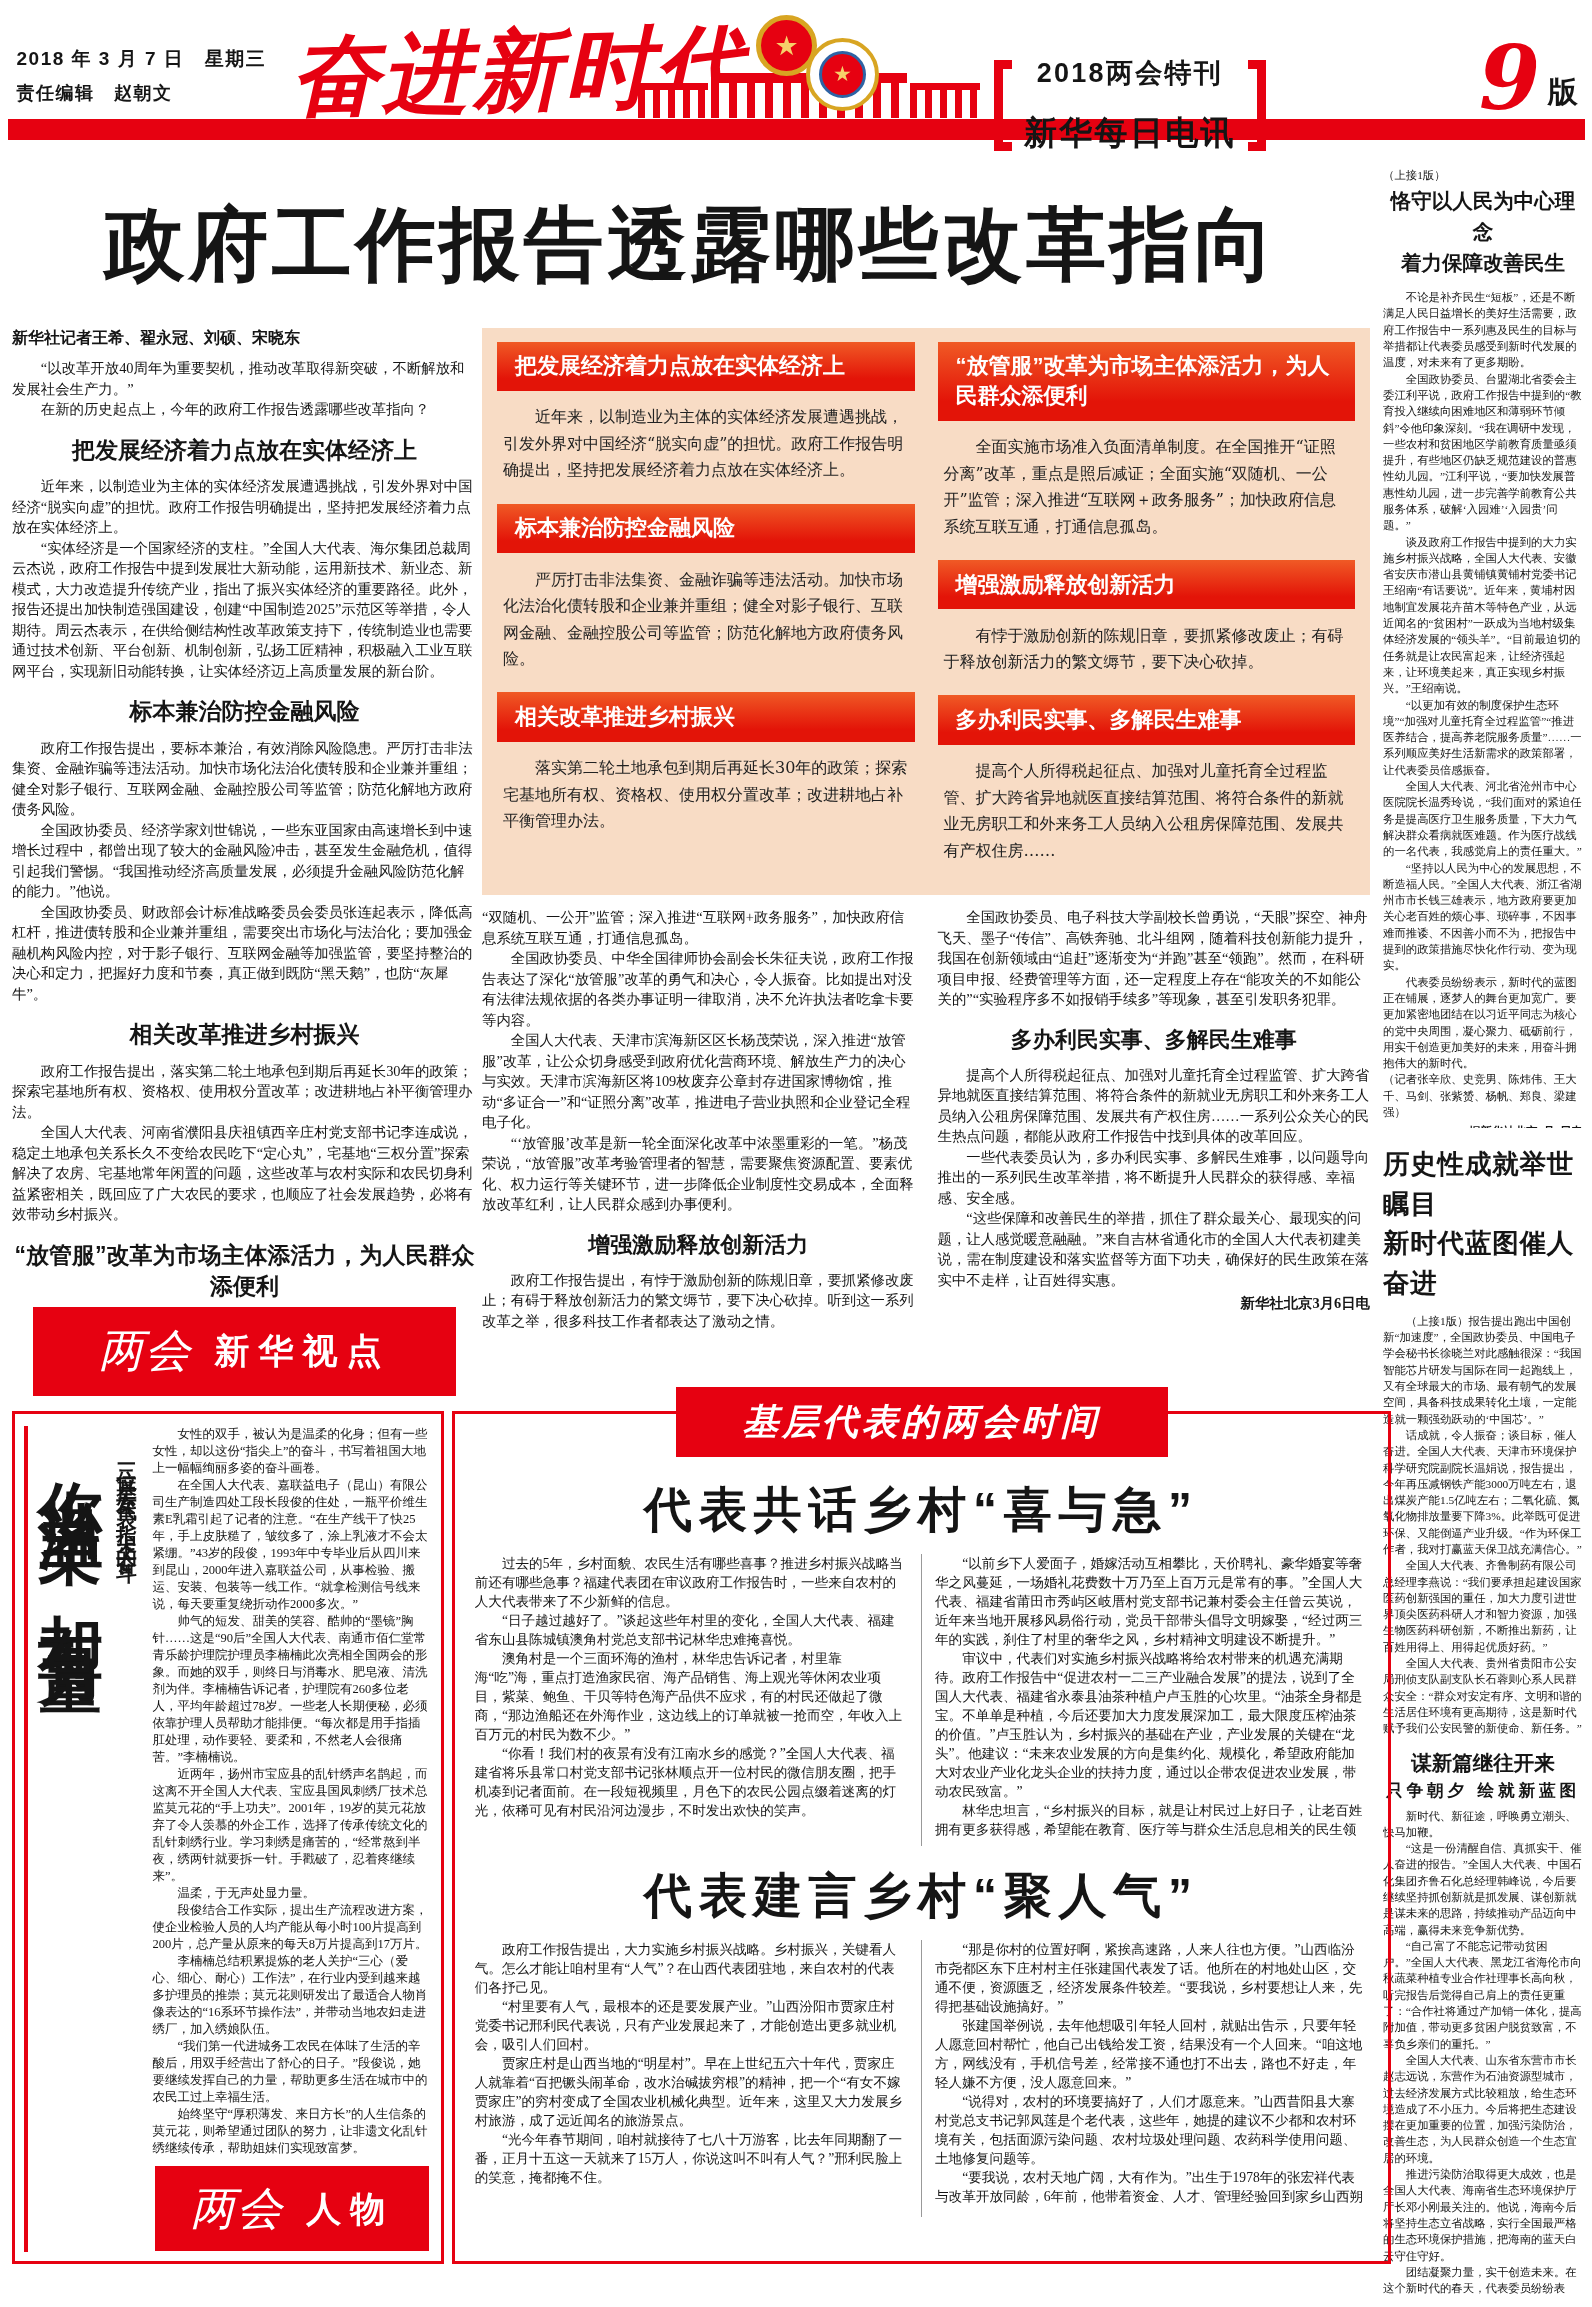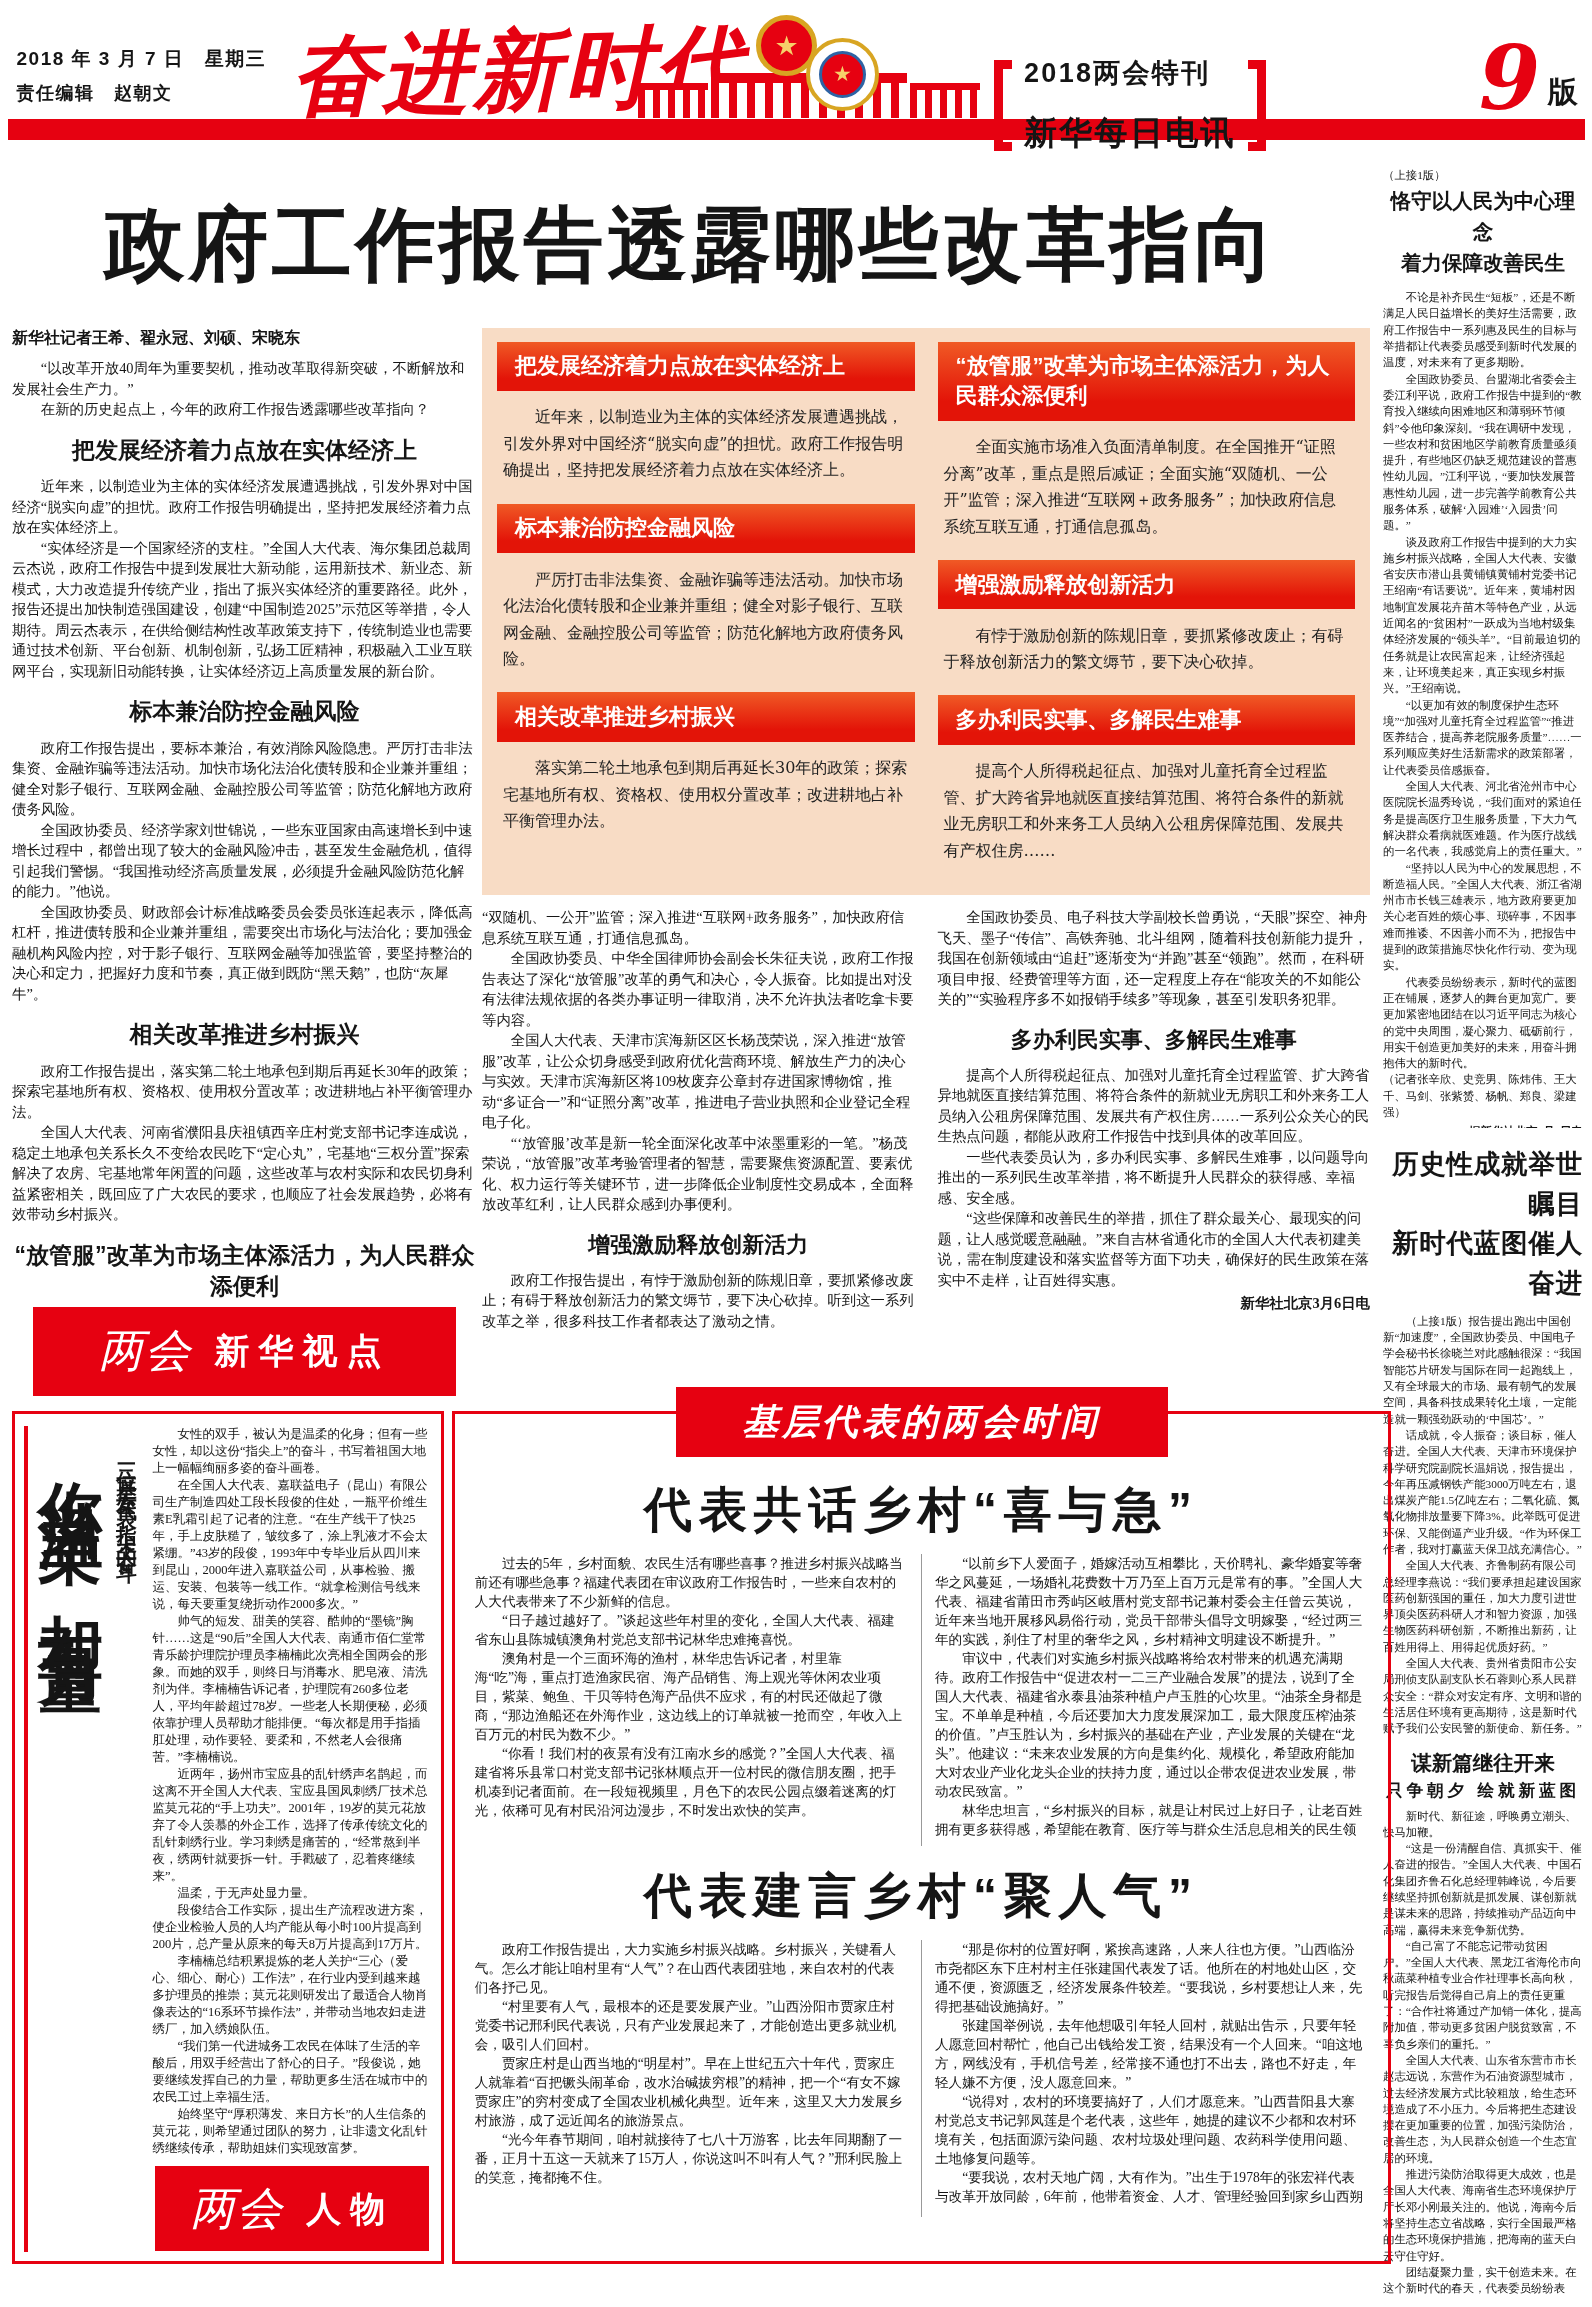--- a/index.html
+++ b/index.html
@@ -16,21 +16,21 @@
 .hall .wing{position:absolute;top:10.6px;bottom:0;width:70px;background:repeating-linear-gradient(90deg,#e60111 0 6.8px,#fff 6.8px 15px);border-top:7.6px solid #e60111}
 .hall .wl{left:0}.hall .wr{right:0}
 .hall .mid{position:absolute;left:73px;right:73px;top:0;bottom:0;background:repeating-linear-gradient(90deg,#e60111 0 8.3px,#fff 8.3px 18px);border-top:10.6px solid #e60111}
 .emblem{position:absolute;border-radius:50%;display:flex;align-items:center;justify-content:center}
 .em-nat{left:744px;top:7.6px;width:61px;height:61px;background:#e60111;border:5.3px solid #d8a522;color:#f6d06a;font-size:27px}
 .em-cppcc{left:794px;top:30px;width:73px;height:73px;background:#fff;border:4.5px solid #d8a522;z-index:2}
 .em-cppcc .inner{width:47px;height:47px;border-radius:50%;background:#e60111;display:flex;align-items:center;justify-content:center;color:#f6d06a;font-size:21px;border:3px solid #2e63a4}
 .special{position:absolute;left:982px;top:47px;display:flex;align-items:center;gap:12px}
 .brk{width:18px;height:91px;border:9px solid #e60111}
 .brk-l{border-right:0}.brk-r{border-left:0}
-.sp-txt{text-align:left;font-family:"Liberation Sans",sans-serif;font-weight:900}
+.sp-txt{text-align:center;font-family:"Liberation Sans",sans-serif;font-weight:900}
 .sp1{font-size:27px;letter-spacing:2.3px}
 .sp2{font-size:33px;letter-spacing:2.3px;margin-top:20px}
 .pgnum{position:absolute;left:1467px;top:32px;display:flex;align-items:flex-end;gap:7.6px}
 .p9{font-family:"DejaVu Serif",serif;font-size:88px;line-height:.88;color:#e60111;font-weight:700;font-style:italic}
 .pban{font-size:30px;font-weight:700;padding-bottom:4.5px}
 
 .main{position:absolute;left:12px;top:163px;width:1358px;height:1244px}
 .headline{height:165px;display:flex;align-items:center;justify-content:center;font-family:"Liberation Sans",sans-serif;
   font-weight:900;font-size:80px;letter-spacing:3.8px;white-space:nowrap}
 .mrow{display:flex}
@@ -57,21 +57,21 @@
 .ribbon{position:relative;background:linear-gradient(180deg,#f05a25 0%,#e31408 75%);color:#fff;
   font-family:"Liberation Sans",sans-serif;font-weight:900;font-size:22px;line-height:1.35;padding:9.8px 18px}
 .pbody{font-family:"DejaVu Serif",serif;font-size:16px;line-height:26.5px;padding:13.6px 6px 0;text-indent:2em;color:#222}
 .below{margin-top:12px;height:489px;overflow:hidden;column-count:2;column-gap:23px;font-size:14.4px;line-height:20.5px}
 .below .it-h{font-size:22px}
 
 .sidebar{position:absolute;left:1383px;top:167px;width:200px;height:2129px;overflow:hidden;font-size:11.4px;line-height:16.3px}
 .sb-note{margin-bottom:3px}
 .sb-t1{font-family:"Liberation Sans",sans-serif;font-weight:900;font-size:20.5px;line-height:1.5;text-align:center;margin:3px 0 10.6px}
 .sb-list-top{height:839px;overflow:hidden}
-.sb-t2{font-weight:900;font-size:26.5px;line-height:1.5;text-align:right;margin:16.7px 0 9px;letter-spacing:0.8px}
+.sb-t2{font-weight:900;font-size:26.5px;line-height:1.5;text-align:left;margin:16.7px 0 9px;letter-spacing:0.8px}
 .sb-list-mid{height:1053px;overflow:hidden}
 .sidebar .it-h{font-size:20.5px;margin:12px 0 6px}
 
 .feature{position:absolute;left:12px;top:1411px;width:432px;height:853px;border:3px solid #e60111;
   display:flex;padding:12px 9px 9px;overflow:hidden}
 .f-rule{width:3.8px;background:#e60111;margin-right:10.6px;flex:none}
 .f-title{writing-mode:vertical-rl;text-orientation:upright;font-family:"Liberation Sans",sans-serif;font-weight:900;
   font-size:65px;letter-spacing:13.6px;line-height:1;flex:none;margin:3px 3px 0 0}
 .f-sub{writing-mode:vertical-rl;text-orientation:upright;font-size:20.5px;letter-spacing:7.6px;font-weight:600;
   flex:none;margin:21px 12px 0 6px}

